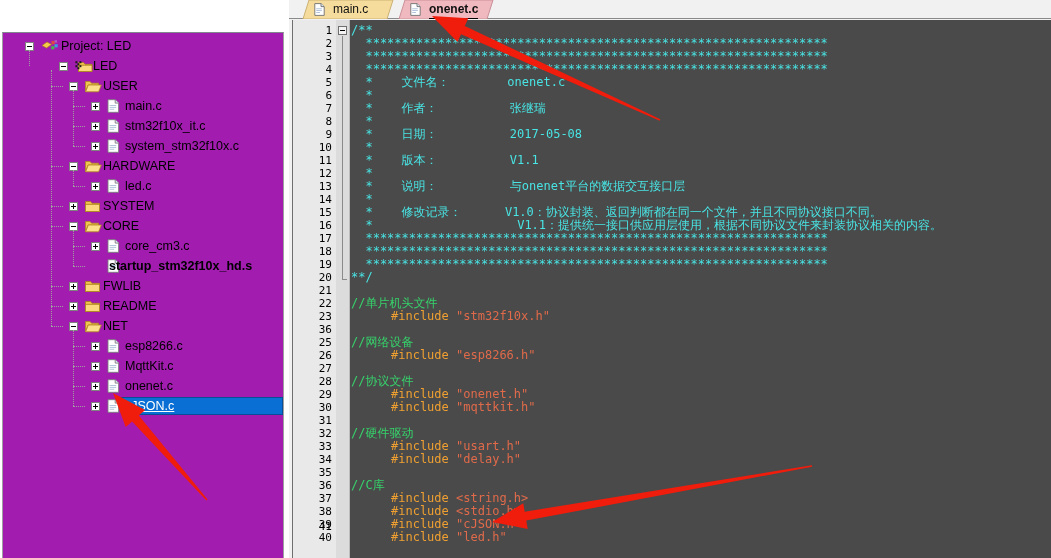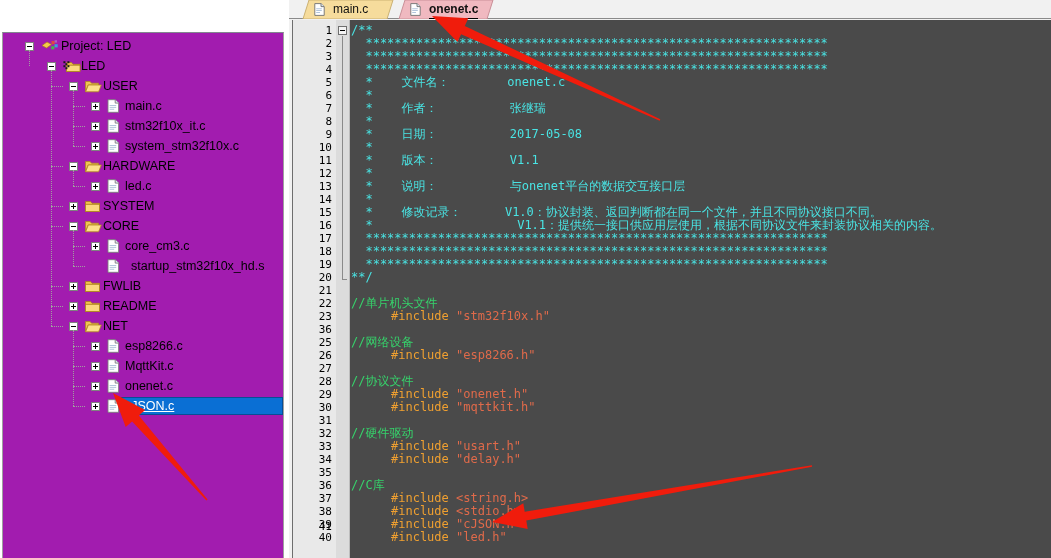--- a/index.html
+++ b/index.html
@@ -248,21 +248,21 @@
           <div class="exp" style="left: 22px;"></div>
           <div style="position: absolute; top: 3px; left: 38px;"><svg width="18" height="14" viewBox="0 0 18 14">
               <path d="M1 6.5 L6 3 L10.5 5.5 L5.5 9 Z" fill="#f4cb4a" stroke="#a98118" stroke-width="0.7"></path>
               <rect x="10.5" y="2" width="3.2" height="3.2" fill="#e04a3c"></rect>
               <rect x="13.5" y="5.2" width="3.2" height="3.2" fill="#3aa0e0"></rect>
               <rect x="10.2" y="7.2" width="3.2" height="3.2" fill="#46b450"></rect>
               <rect x="13.6" y="1.2" width="2.4" height="2.4" fill="#b05fc0"></rect>
             </svg></div>
           <span class="lbl" style="left: 58px;">Project: LED</span>
         </div>
-        <div class="tnode" style="top: 23px; position: absolute; left: 0px; width: 281px;">
+        <div class="tnode" style="top: 23px; position: absolute; left: 12px; width: 281px;">
           <div class="exp" style="left: 44px;"></div>
           <div style="position: absolute; top: 3px; left: 60px;"><svg width="18" height="14" viewBox="0 0 18 14">
               <path d="M3.5 3.5 L8.5 3.5 L10 5.3 L17 5.3 L17 12.5 L3.5 12.5 Z" fill="#f2c14b" stroke="#a9811c" stroke-width="0.8"></path>
               <rect x="3.5" y="6.2" width="13.5" height="6.3" fill="#fbd87e" stroke="#a9811c" stroke-width="0.8"></rect>
               <g fill="#1b1b1b">
                 <rect x="0.4" y="2.2" width="2" height="2"></rect>
                 <rect x="2.4" y="4.2" width="2" height="2"></rect>
                 <rect x="0.4" y="6.2" width="2" height="2"></rect>
                 <rect x="2.4" y="8.2" width="2" height="2"></rect>
                 <rect x="4.4" y="2.2" width="2" height="2"></rect>
@@ -359,21 +359,21 @@
           <span class="lbl" style="left: 122px;">core_cm3.c</span>
         </div>
         <div class="tnode" style="top: 223px; position: absolute; left: 0px; width: 281px;">
           <div style="position: absolute; top: 3px; left: 104px;"><svg width="13" height="14" viewBox="0 0 13 14">
               <path d="M1 0.7 L8.2 0.7 L11.6 4.1 L11.6 13.3 L1 13.3 Z" fill="#ffffff" stroke="#7d7d7d" stroke-width="0.9"></path>
               <path d="M8.2 0.7 L8.2 4.1 L11.6 4.1" fill="#dfe9f5" stroke="#7d7d7d" stroke-width="0.9"></path>
               <rect x="2.6" y="6.0" width="6.6" height="0.8" fill="#9fb7d4"></rect>
               <rect x="2.6" y="7.9" width="6.6" height="0.8" fill="#9fb7d4"></rect>
               <rect x="2.6" y="9.8" width="4.6" height="0.8" fill="#9fb7d4"></rect>
             </svg></div>
-          <span class="lbl" style="left: 128px;">startup_stm32f10x_hd.s</span>
+          <span class="lbl" style="left: 106px; font-weight: bold;">startup_stm32f10x_hd.s</span>
         </div>
         <div class="tnode" style="top: 243px; position: absolute; left: 0px; width: 281px;">
           <div class="exp plus" style="left: 66px;"></div>
           <div style="position: absolute; top: 3px; left: 82px;"><svg width="17" height="14" viewBox="0 0 17 14">
               <path d="M0.5 2.5 L5.5 2.5 L7 4.3 L14.5 4.3 L14.5 12.5 L0.5 12.5 Z" fill="#f2c14b" stroke="#a9811c" stroke-width="0.8"></path>
               <rect x="0.5" y="5.3" width="14" height="7.2" fill="#fbd87e" stroke="#a9811c" stroke-width="0.8"></rect>
             </svg></div>
           <span class="lbl" style="left: 100px;">FWLIB</span>
         </div>
         <div class="tnode" style="top: 263px; position: absolute; left: 0px; width: 281px;">

